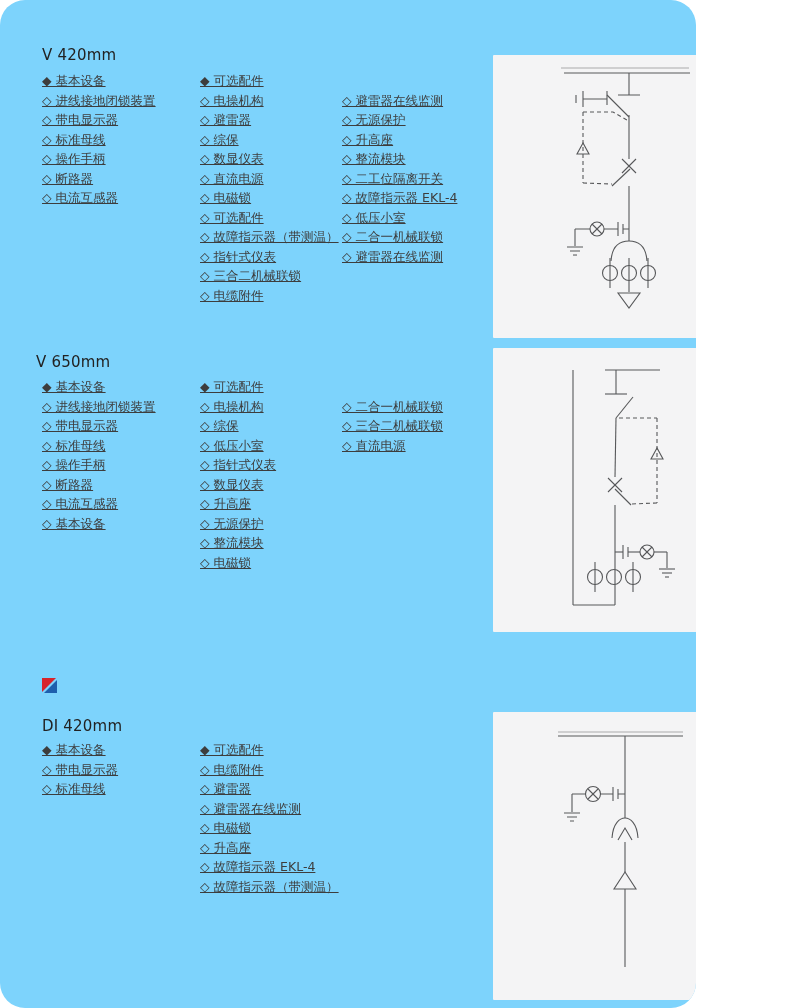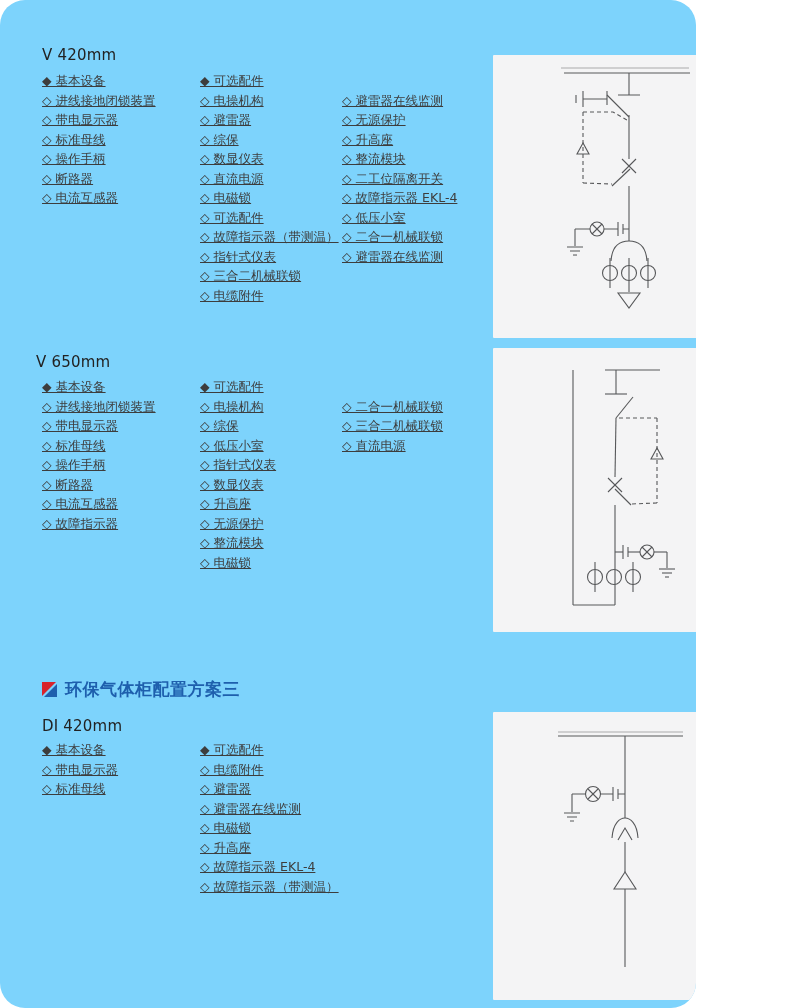--- a/index.html
+++ b/index.html
@@ -125,21 +125,21 @@
   <div class="sec-title" style="left:36px;top:353px;">V 650mm</div>
 
   <div class="col" style="left:42px;top:377px;">
     <div>◆ 基本设备</div>
     <div>◇ 进线接地闭锁装置</div>
     <div>◇ 带电显示器</div>
     <div>◇ 标准母线</div>
     <div>◇ 操作手柄</div>
     <div>◇ 断路器</div>
     <div>◇ 电流互感器</div>
-    <div>◇ 故障指示器</div>
+    <div>◇ 基本设备</div>
   </div>
 
   <div class="col" style="left:200px;top:377px;">
     <div>◆ 可选配件</div>
     <div>◇ 电操机构</div>
     <div>◇ 综保</div>
     <div>◇ 低压小室</div>
     <div>◇ 指针式仪表</div>
     <div>◇ 数显仪表</div>
     <div>◇ 升高座</div>
@@ -209,21 +209,20 @@
     </svg>
   </div>
 
   <div class="blue-heading" style="left:42px;top:678px;">
     <span class="split-square">
       <svg width="15" height="15" viewBox="0 0 15 15">
         <polygon points="0,0 14,0 0,14" fill="#d8232a"></polygon>
         <polygon points="15,2 15,15 2,15" fill="#1e5fad"></polygon>
       </svg>
     </span>
-    <span class="txt">环保气体柜配置方案三</span>
   </div>
 
   <div class="sec-title" style="left:42px;top:717px;">DI 420mm</div>
 
   <div class="col" style="left:42px;top:740px;">
     <div>◆ 基本设备</div>
     <div>◇ 带电显示器</div>
     <div>◇ 标准母线</div>
   </div>
 

